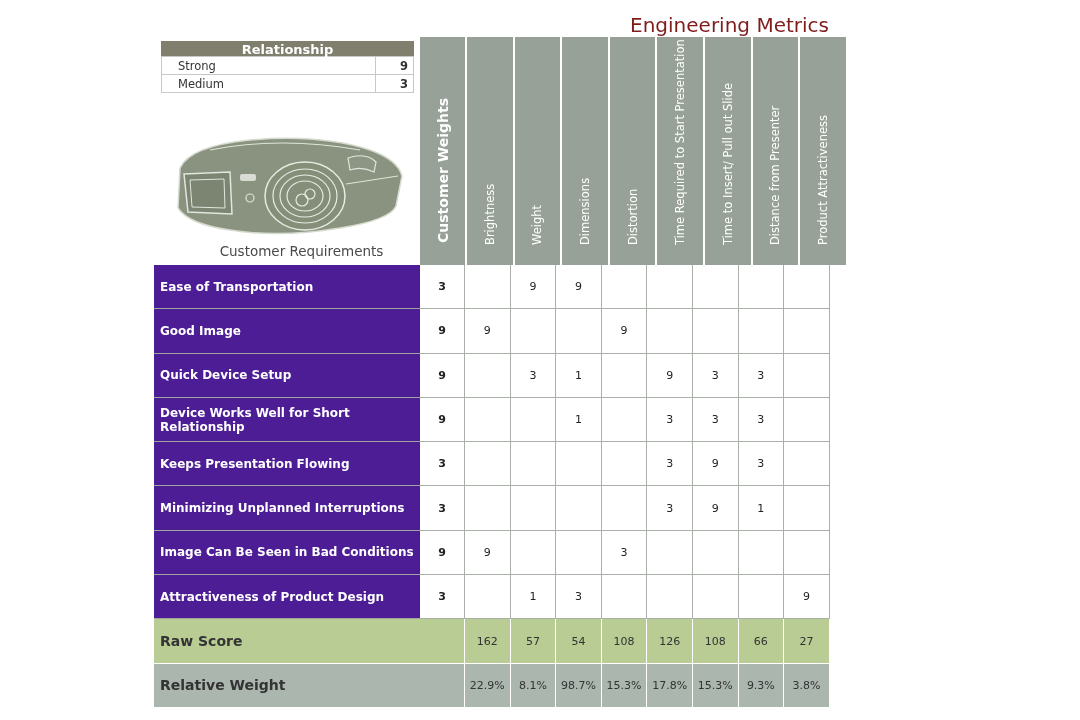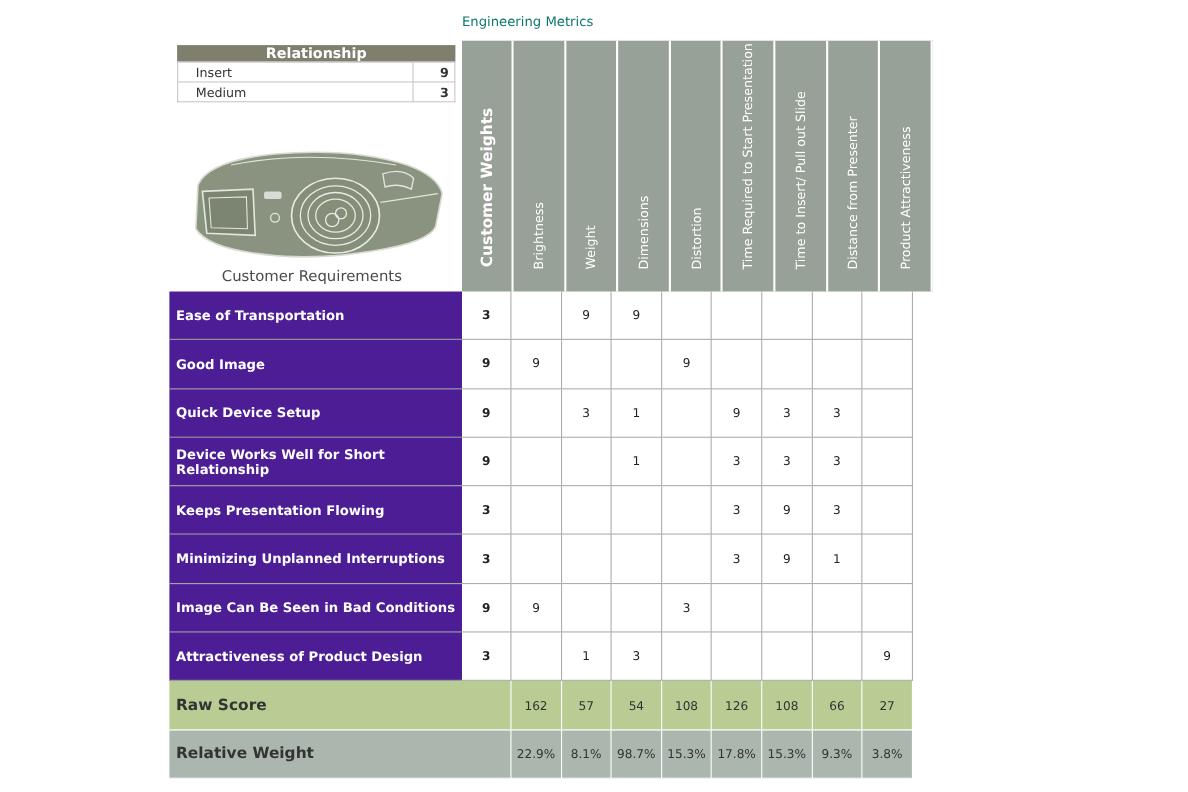--- a/index.html
+++ b/index.html
@@ -1,26 +1,26 @@
 <!DOCTYPE html>
 <html><head>
 <meta charset="utf-8">
 <style>
   html,body{margin:0;padding:0;background:#ffffff;}
   body{width:1080px;height:720px;position:relative;overflow:hidden;font-family:"DejaVu Sans","Liberation Sans",sans-serif;}
   .abs{position:absolute;box-sizing:border-box;}
-  #eng-title{left:420px;top:13px;width:409px;text-align:left;font-size:12px;color:#0f766e;}
+  #eng-title{left:420px;top:13px;width:409px;text-align:right;font-size:20px;color:#7f1d1d;}
   
   #legend{left:161px;top:41px;width:253px;}
   #legend .lh{background:#807f6e;color:#fff;font-weight:bold;font-size:13px;text-align:center;height:15px;line-height:17px;}
   #legend table{border-collapse:collapse;width:100%;}
   #legend td{border:1px solid #c8c8c8;font-size:11.5px;height:17px;padding:0 0 0 16px;color:#333;}
   #legend td.v{width:32px;text-align:right;padding:0 5px 0 0;font-weight:bold;border-left:1px solid #c8c8c8;}
   #projector{left:170px;top:128px;width:235px;height:112px;}
-  #cr-label{left:156px;top:243px;width:255px;text-align:center;font-size:13.5px;color:#4a4a4a;}
+  #cr-label{left:174px;top:243px;width:255px;text-align:center;font-size:13.5px;color:#4a4a4a;}
   
   #header{left:420px;top:37px;height:228px;display:flex;background:#ffffff;}
   .hcell{height:228px;background:#97a197;border-right:2px solid #ffffff;position:relative;}
   .hcell span{position:absolute;left:50%;bottom:6px;transform-origin:0 0;transform:rotate(-90deg) translate(0,-50%);white-space:nowrap;color:#fff;font-size:11.5px;}
   .hcell.w span{font-weight:bold;font-size:14px;}
   
   #grid{left:154px;top:265px;width:676px;}
   .row{display:flex;height:44.3px;}
   .lbl{width:266px;background:#4c1d95;color:#fff;font-weight:bold;font-size:12px;display:flex;align-items:center;padding-left:6px;box-sizing:border-box;border-bottom:1.5px solid #9ea59c;}
   .wt{width:45px;display:flex;align-items:center;justify-content:center;font-weight:bold;font-size:11px;color:#222;border-right:1px solid #a9b0a8;border-bottom:1px solid #a9b0a8;box-sizing:border-box;}
@@ -33,21 +33,21 @@
 </head>
 <body>
 
 <div class="abs" id="eng-title">Engineering Metrics</div>
 
 <div class="abs" id="legend">
   <div class="lh">Relationship</div>
   <table>
     <tbody id="legend-body">
         <tr>
-          <td>Insert</td>
+          <td>Strong</td>
           <td class="v">9</td>
         </tr>
         <tr>
           <td>Medium</td>
           <td class="v">3</td>
         </tr>
       </tbody>
   </table>
 </div>
 

